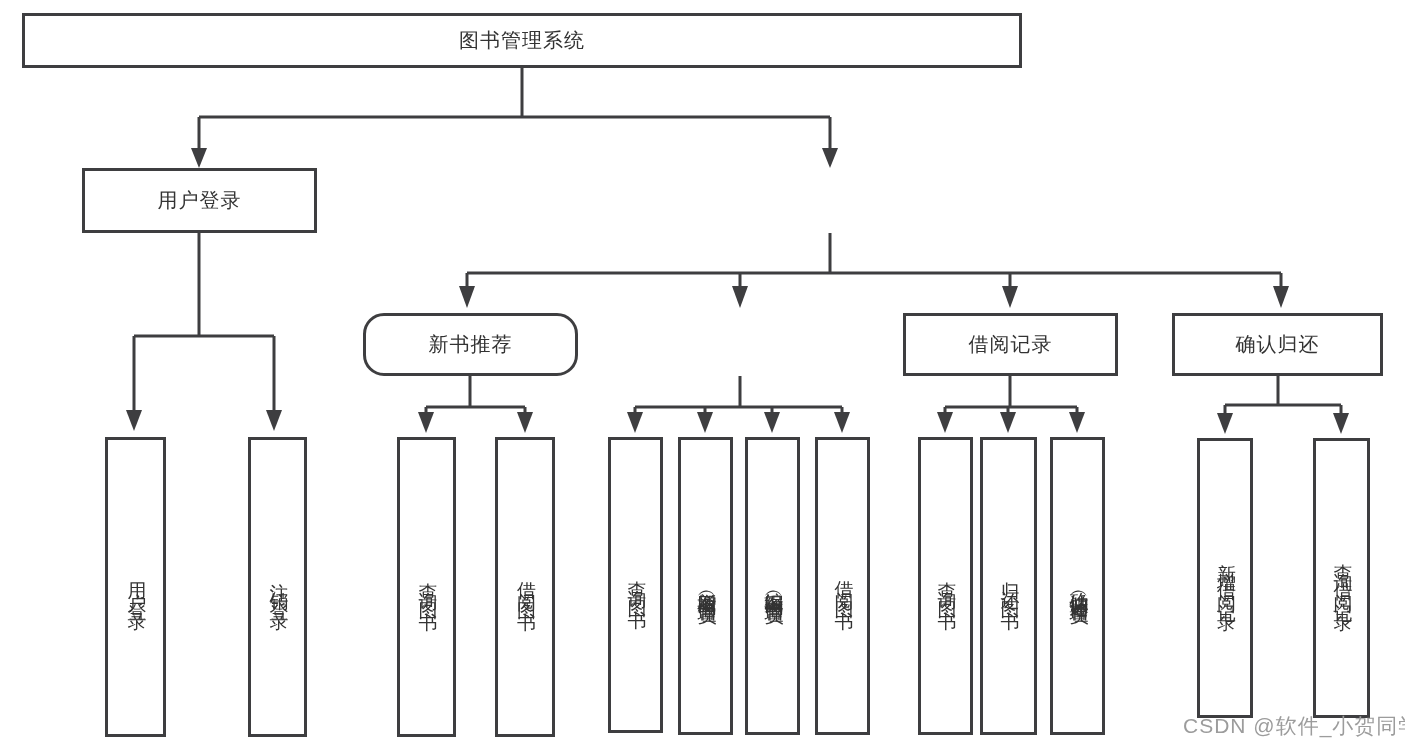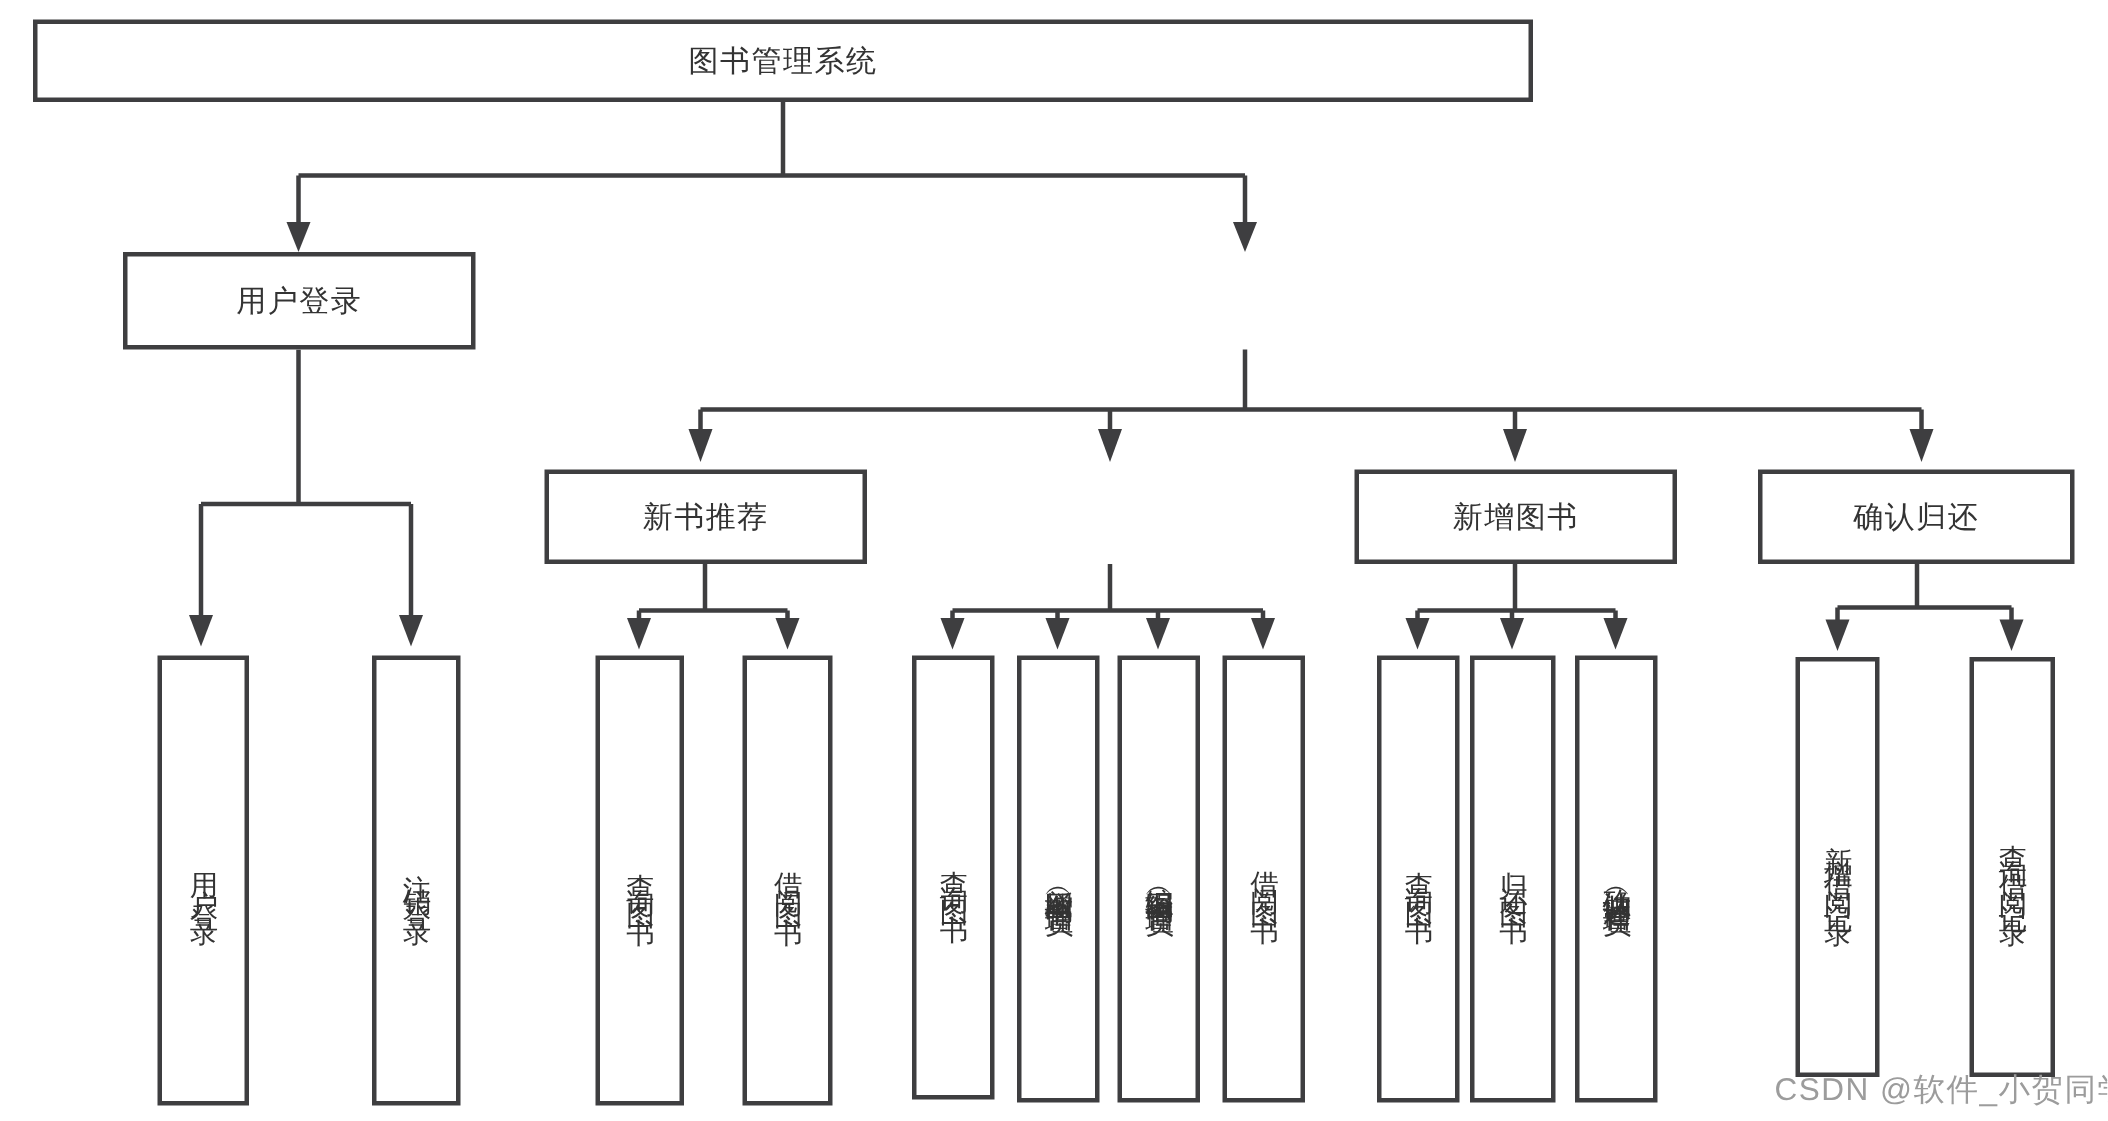--- a/index.html
+++ b/index.html
@@ -19,20 +19,21 @@
   .wires{position:absolute;left:0;top:0;width:1405px;height:747px;}
   .wires path{stroke:var(--line);stroke-width:3;fill:none;}
   .wires polygon{fill:var(--line);stroke:none;}
   .node{
     position:absolute;
     box-sizing:border-box;
     border:3px solid var(--line);
     background:#fff;
     display:flex;align-items:center;justify-content:center;
     color:var(--text);
+    font-family:Liberation Mono, monospace;
   }
   .hnode span{
     font-size:20px;
     letter-spacing:1px;
     white-space:nowrap;
   }
   .leaf span{
     writing-mode:vertical-lr;
     text-orientation:mixed;
     font-size:19px;
@@ -93,25 +94,25 @@
   </svg>
 
   <div class="node hnode" style="left:22px;top:13px;width:1000px;height:55px;">
     <span>图书管理系统</span>
   </div>
 
   <div class="node hnode" style="left:82px;top:168px;width:235px;height:65px;">
     <span>用户登录</span>
   </div>
 
-  <div class="node hnode" style="left:363px;top:313px;width:215px;height:63px;">
+  <div class="node hnode" style="left:363px;top:313px;width:215px;height:63px;border-radius:21px;">
     <span>新书推荐</span>
   </div>
   <div class="node hnode" style="left:903px;top:313px;width:215px;height:63px;">
-    <span>新增图书</span>
+    <span>借阅记录</span>
   </div>
   <div class="node hnode" style="left:1172px;top:313px;width:211px;height:63px;">
     <span>确认归还</span>
   </div>
 
   <div class="node leaf" style="left:105px;top:437px;width:61px;height:300px;">
     <span>用户登录</span>
   </div>
   <div class="node leaf" style="left:248px;top:437px;width:59px;height:300px;">
     <span>注销登录</span>

